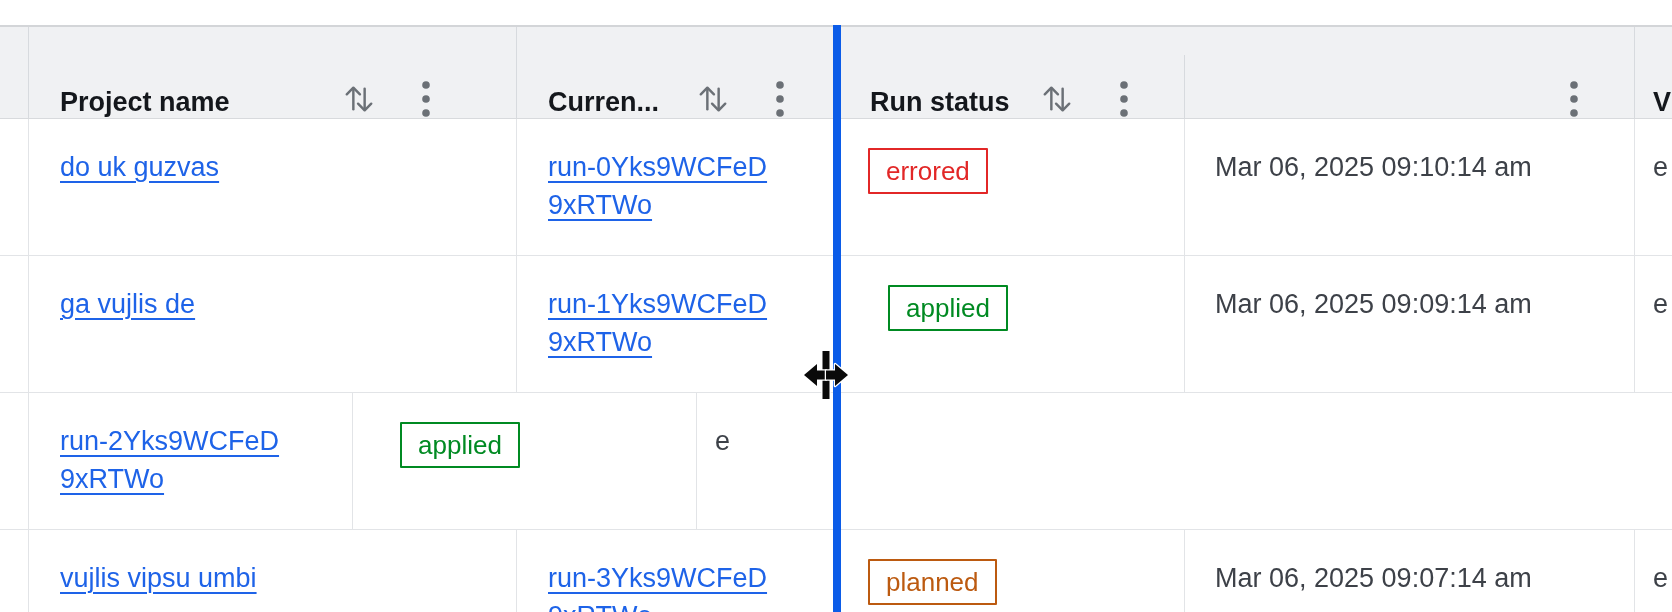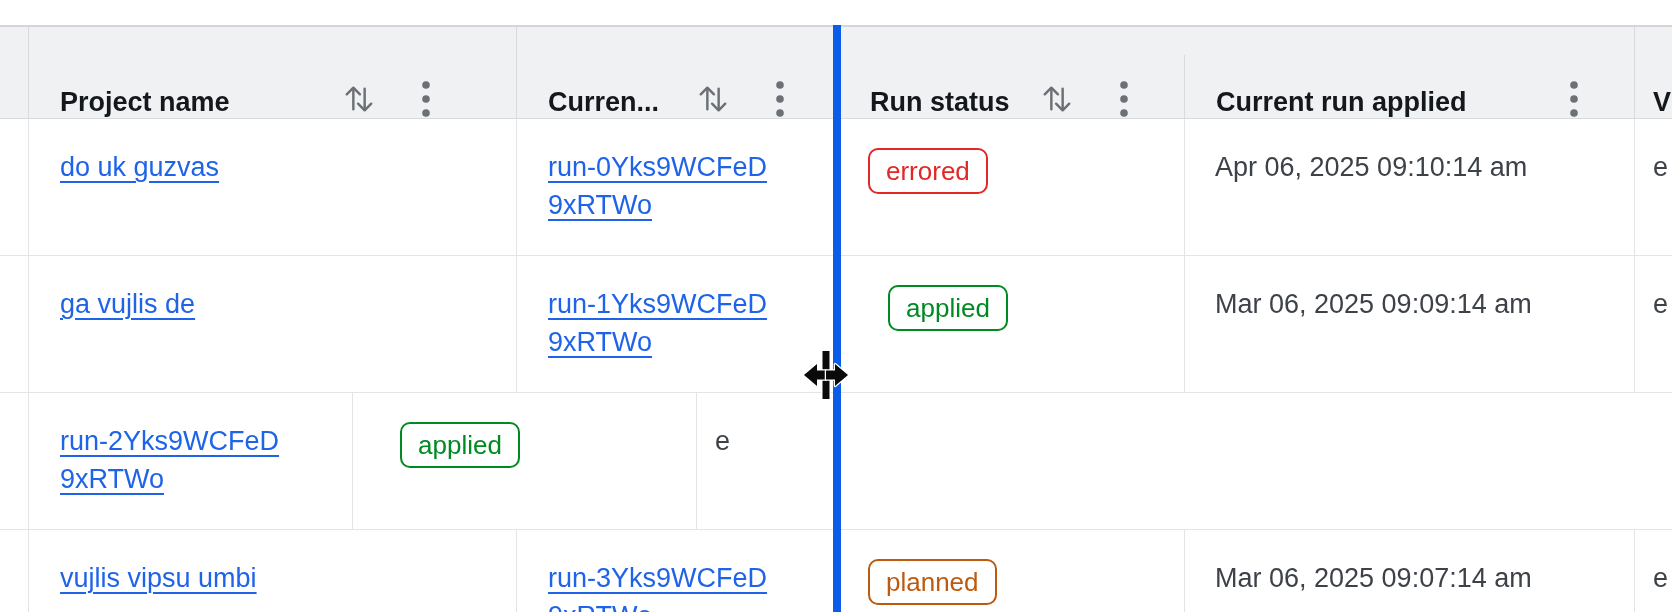--- a/index.html
+++ b/index.html
@@ -27,21 +27,21 @@
   .icon-btn{display:flex;align-items:center;justify-content:center;background:none;border:0;padding:0;cursor:pointer;}
   .td{padding:29px 20px 0 31px;font-size:27px;line-height:38px;color:#3d4148;}
   .td.c0{padding:0;}
   .td.c3{padding-top:29px;padding-left:27px;}
   .td.c4{padding-left:30px;white-space:nowrap;}
   .td.c5{padding-left:18px;}
   a.link{color:#1e63e8;text-decoration:underline;text-decoration-thickness:2px;text-underline-offset:5px;cursor:pointer;}
   .run-line{display:block;white-space:nowrap;}
   .badge{
     display:inline-block;box-sizing:border-box;height:46px;line-height:42px;
-    padding:0 16px;border:2px solid currentColor;border-radius:10px;
+    padding:0 16px;border:2px solid currentColor;border-radius:1px;
     font-size:26px;background:#fff;white-space:nowrap;
   }
   .badge[data-status="errored"]{color:#e22727;}
   .badge[data-status="applied"]{color:#008a22;margin-left:20px;}
   .badge[data-status="planned"]{color:#bc5a10;}
   .resize-line{position:absolute;top:25px;left:833px;width:8px;height:587px;background:#0b5ce8;z-index:5;}
   .resize-cursor{position:absolute;left:803px;top:350px;z-index:6;pointer-events:none;}
   .timestamp{white-space:nowrap;}
 </style>
 </head>
@@ -110,21 +110,20 @@
             <svg width="10" height="38" viewBox="0 0 10 38" fill="#6b7076">
                 <circle cx="5" cy="5" r="3.8"></circle>
                 <circle cx="5" cy="19" r="3.8"></circle>
                 <circle cx="5" cy="33" r="3.8"></circle>
               </svg>
           </button>
         </span>
       </div>
 
       <div class="cell c4">
-        <span class="th-label">Current run applied</span>
         <span class="th-icons">
           <button class="icon-btn">
             <svg width="10" height="38" viewBox="0 0 10 38" fill="#6b7076">
                 <circle cx="5" cy="5" r="3.8"></circle>
                 <circle cx="5" cy="19" r="3.8"></circle>
                 <circle cx="5" cy="33" r="3.8"></circle>
               </svg>
           </button>
         </span>
       </div>
@@ -139,21 +138,21 @@
       <div class="cell c1 td">
         <a class="link">do uk guzvas</a>
       </div>
       <div class="cell c2 td">
         <a class="link"><span class="run-line">run-0Yks9WCFeD</span><span class="run-line">9xRTWo</span></a>
       </div>
       <div class="cell c3 td">
         <span class="badge" data-status="errored">errored</span>
       </div>
       <div class="cell c4 td">
-        <span class="timestamp">Apr 06, 2025 09:10:14 am</span>
+        <span class="timestamp">Mar 06, 2025 09:10:14 am</span>
       </div>
       <div class="cell c5 td">
         <span>e</span>
       </div>
     </div>
 
     <div class="tr">
       <div class="cell c0 td"></div>
       <div class="cell c1 td">
         <a class="link">ga vujlis de</a>

